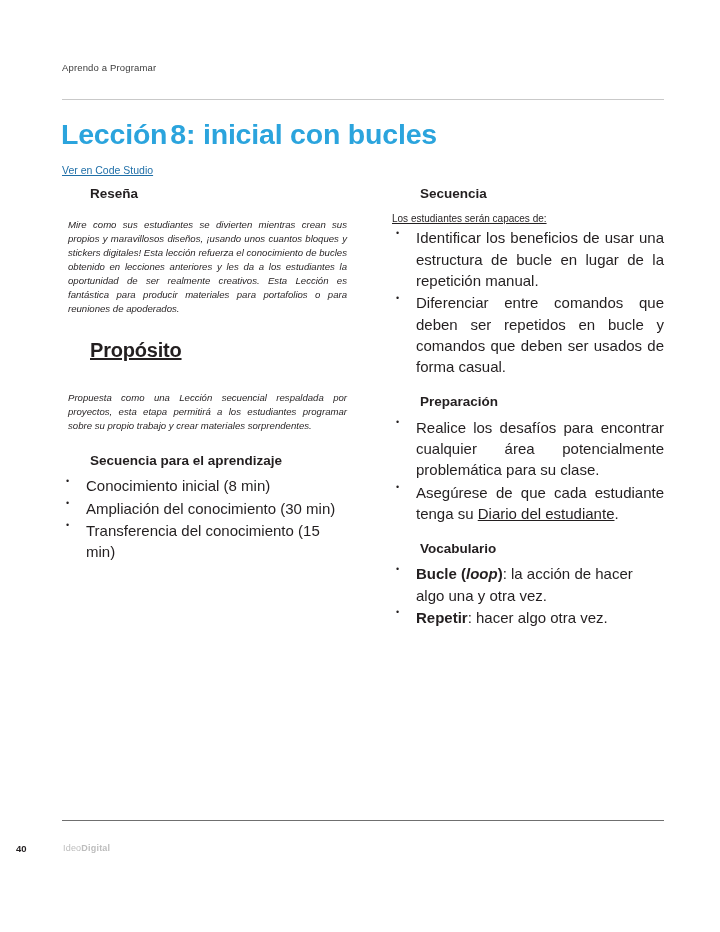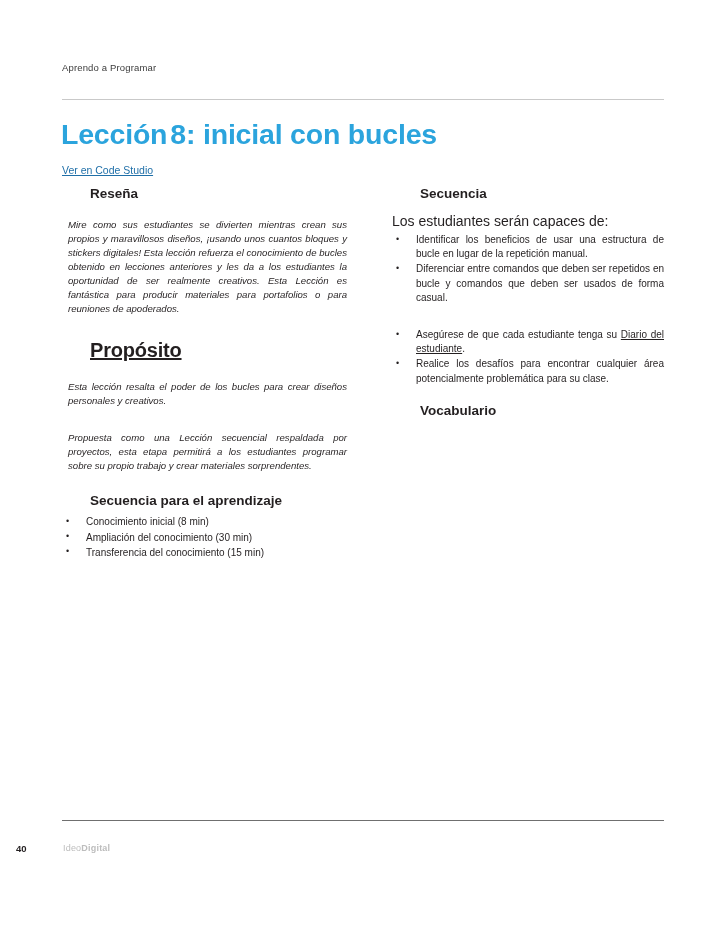--- a/index.html
+++ b/index.html
@@ -99,21 +99,21 @@
   }
 
   ul.bullets {
     margin: 0;
     padding: 0;
     list-style: none;
   }
   ul.bullets li {
     position: relative;
     padding-left: 24px;
-    font-size: 10px;
+    font-size: 15px;
     line-height: 1.42;
     color: #231f20;
     margin-bottom: 1px;
   }
   ul.bullets li::before {
     content: "\2022";
     position: absolute;
     left: 4px;
     top: -0.5px;
     font-size: 9px;
@@ -123,23 +123,24 @@
 
   .sp-6  { height: 6px; }
   .sp-10 { height: 10px; }
   .sp-11 { height: 11px; }
   .sp-12 { height: 12px; }
   .sp-14 { height: 14px; }
   .sp-16 { height: 16px; }
 
   .lead {
     margin: 0 0 1px 0;
-    font-size: 14px;
+    font-size: 10px;
     line-height: 1.42;
     color: #231f20;
+    text-decoration: underline;
   }
 
   .inline-link {
     color: #231f20;
     text-decoration: underline;
     cursor: pointer;
   }
   .vocab-term { font-weight: bold; }
   .vocab-term i { font-style: italic; }
 
@@ -187,21 +188,20 @@
 
   <div class="col col-left">
 
     <h2 class="sec">Reseña</h2>
     <div class="sp-10"></div>
     <p class="body">Mire como sus estudiantes se divierten mientras crean sus propios y maravillosos diseños, ¡usando unos cuantos bloques y stickers digitales! Esta lección refuerza el conocimiento de bucles obtenido en lecciones anteriores y les da a los estudiantes la oportunidad de ser realmente creativos. Esta Lección es fantástica para producir materiales para portafolios o para reuniones de apoderados.</p>
 
     <div class="sp-16"></div>
     <h2 class="sec big">Propósito</h2>
     <div class="sp-12"></div>
-    <p class="body">Esta lección resalta el poder de los bucles para crear diseños personales y creativos.</p>
     <div class="sp-11"></div>
     <p class="body">Propuesta como una Lección secuencial respaldada por proyectos, esta etapa permitirá a los estudiantes programar sobre su propio trabajo y crear materiales sorprendentes.</p>
 
     <div class="sp-14"></div>
     <h2 class="sec">Secuencia para el aprendizaje</h2>
     <div class="sp-6"></div>
     <ul class="bullets">
       <li>Conocimiento inicial (8 min)</li>
       <li>Ampliación del conocimiento (30 min)</li>
       <li>Transferencia del conocimiento (15 min)</li>
@@ -212,28 +212,33 @@
 
     <h2 class="sec">Secuencia</h2>
     <div class="sp-10"></div>
     <p class="lead">Los estudiantes serán capaces de:</p>
     <ul class="bullets justified">
       <li>Identificar los beneficios de usar una estructura de bucle en lugar de la repetición manual.</li>
       <li>Diferenciar entre comandos que deben ser repetidos en bucle y comandos que deben ser usados de forma casual.</li>
     </ul>
 
     <div class="sp-16"></div>
+    <h2 class="sec">Preparación</h2>
     <div class="sp-6"></div>
     <ul class="bullets justified">
+      <li>Realice los desafíos para encontrar cualquier área potencialmente problemática para su clase.</li>
       <li><span>Asegúrese de que cada estudiante tenga su </span><a class="inline-link">Diario del estudiante</a><span>.</span></li>
-      <li>Realice los desafíos para encontrar cualquier área potencialmente problemática para su clase.</li>
     </ul>
 
     <div class="sp-16"></div>
     <h2 class="sec">Vocabulario</h2>
     <div class="sp-6"></div>
+    <ul class="bullets">
+      <li><span class="vocab-term"><span>Bucle (</span><i>loop</i><span>)</span></span><span>: la acción de hacer algo una y otra vez.</span></li>
+      <li><span class="vocab-term"><span>Repetir</span></span><span>: hacer algo otra vez.</span></li>
+    </ul>
   </div>
 
   <div class="footer-rule"></div>
   <div class="footer-logo"><span>Ideo</span><b>Digital</b></div>
   <div class="page-number">40</div>
 
 </div>
 
 </body></html>

